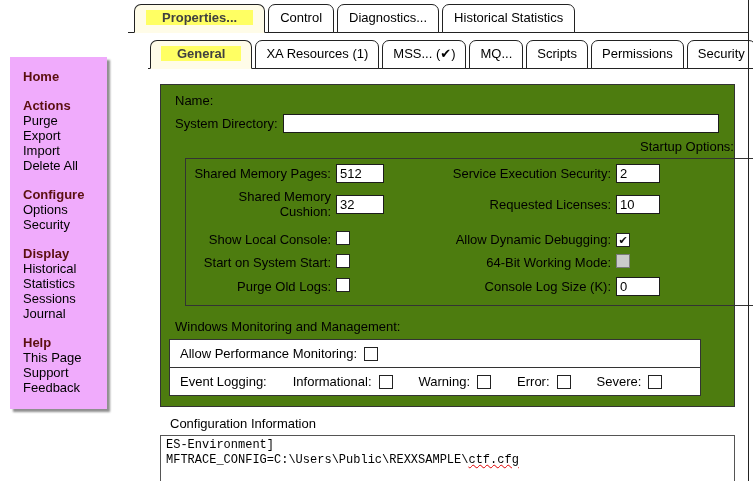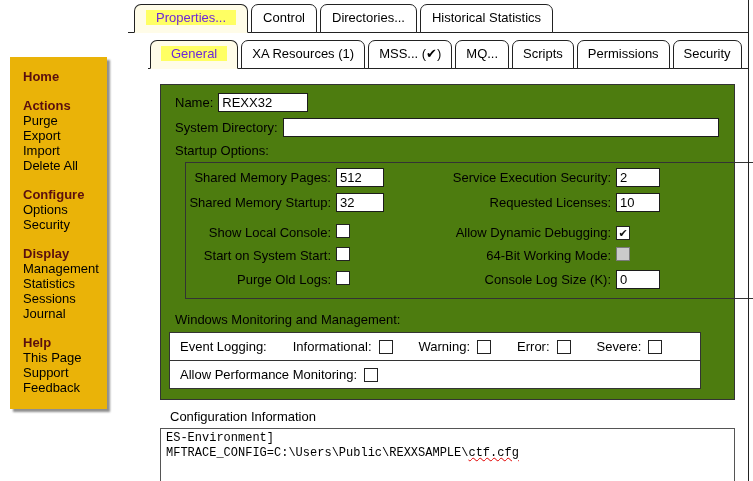--- a/index.html
+++ b/index.html
@@ -6,58 +6,58 @@
   html,body { background:#fff; }
   #screen {
     position:relative; width:753px; height:481px; overflow:hidden;
     background:#fff; color:#000;
     font-family:"Liberation Sans", sans-serif; font-size:13px;
   }
 
   
   .sidebar {
     position:absolute; left:10px; top:57px; width:97px;
-    background:#eab308; box-shadow:3px 3px 2px #8f8f8f;
+    background:#f0abfc; box-shadow:3px 3px 2px #8f8f8f;
     padding:12px 6px 14px 13px;
   }
   .side-section + .side-section { margin-top:14px; }
   .side-header { font-weight:bold; color:#5a0f0f; line-height:15px; }
   .side-item { line-height:15px; cursor:pointer; }
 
   
   .tabs { position:absolute; display:flex; gap:3px; z-index:2; }
   #tabs-row1 { left:134px; top:4px; }
   #tabs-row2 { left:150px; top:40px; }
   .tab {
     border:1px solid #222; border-radius:7px 7px 0 0; background:#fff;
     padding:5px 11px 6px; line-height:16px; white-space:nowrap; cursor:pointer;
   }
   #tabs-row2 .tab { padding:5px 10px 6px; }
   .tab.active { background:#fffce8; border-bottom-color:#fffce8; }
   .tab.active .tab-label {
-    background:#ffff63; color:#6d28d9; font-weight:normal; padding:0 10px;
+    background:#ffff63; color:#404040; font-weight:bold; padding:0 16px;
   }
   .tabline { position:absolute; height:1px; background:#222; z-index:1; }
   #tabline1 { left:128px; top:32px; width:620px; }
   #tabline2 { left:148px; top:68px; width:600px; }
   .frame-right { position:absolute; left:748px; top:0; width:1px; height:481px; background:#222; z-index:6; }
 
   
   .main-col { position:absolute; left:160px; top:84px; width:575px; z-index:2; }
   .form-box { border:1px solid #333; background:#4d7c0f; padding:8px 0 10px 14px; }
 
   .frow { display:flex; align-items:center; margin-bottom:6px; }
   .flabel { margin-right:5px; }
   input.txt {
     border:1px solid #1c1c1c; background:#fff; height:19px; padding:1px 3px;
     font-family:"Liberation Sans", sans-serif; font-size:13px;
   }
   .w90{width:90px} .w436{width:436px} .w48{width:48px} .w44{width:44px}
 
-  .startup-title { margin:6px 0 4px; }
+  .startup-title { margin:6px 0 4px;text-align:right; }
   .group-box { border:1px solid #333; margin-left:10px; width:615px; padding:5px 0 9px; }
   .ggrid {
     display:grid; grid-template-columns:150px 95px 185px 100px;
     align-items:center; row-gap:6px;
   }
   .ggrid.second { margin-top:12px; }
   .glabel { text-align:right; padding-right:5px; }
 
   .cb {
     display:inline-flex; width:14px; height:14px; border:1px solid #222;
@@ -98,75 +98,74 @@
       <div class="side-item">Import</div>
       <div class="side-item">Delete All</div>
     </div>
     <div class="side-section">
       <div class="side-header">Configure</div>
       <div class="side-item">Options</div>
       <div class="side-item">Security</div>
     </div>
     <div class="side-section">
       <div class="side-header">Display</div>
-      <div class="side-item">Management</div>
+      <div class="side-item">Historical</div>
       <div class="side-item">Statistics</div>
       <div class="side-item">Sessions</div>
       <div class="side-item">Journal</div>
     </div>
     <div class="side-section">
       <div class="side-header">Help</div>
       <div class="side-item">This Page</div>
       <div class="side-item">Support</div>
       <div class="side-item">Feedback</div>
     </div>
   </div>
 
   <div class="tabs" id="tabs-row1">
     <div class="tab active"><span class="tab-label">Properties...</span></div>
     <div class="tab"><span class="tab-label">Control</span></div>
-    <div class="tab"><span class="tab-label">Directories...</span></div>
+    <div class="tab"><span class="tab-label">Diagnostics...</span></div>
     <div class="tab"><span class="tab-label">Historical Statistics</span></div>
   </div>
   <div class="tabline" id="tabline1"></div>
 
   <div class="tabs" id="tabs-row2">
     <div class="tab active"><span class="tab-label">General</span></div>
     <div class="tab"><span class="tab-label">XA Resources (1)</span></div>
     <div class="tab"><span class="tab-label">MSS... (✔)</span></div>
     <div class="tab"><span class="tab-label">MQ...</span></div>
     <div class="tab"><span class="tab-label">Scripts</span></div>
     <div class="tab"><span class="tab-label">Permissions</span></div>
     <div class="tab"><span class="tab-label">Security</span></div>
   </div>
   <div class="tabline" id="tabline2"></div>
 
   <div class="main-col">
     <div class="form-box">
 
       <div class="frow">
         <span class="flabel">Name:</span>
-        <input class="txt w90" value="REXX32" style="">
       </div>
 
       <div class="frow">
         <span class="flabel">System Directory:</span>
         <input class="txt w436" value="" style="">
       </div>
 
       <div class="startup-title">Startup Options:</div>
 
       <div class="group-box">
         <div class="ggrid">
           <span class="glabel">Shared Memory Pages:</span>
           <span><input class="txt w48" value="512" style=""></span>
           <span class="glabel">Service Execution Security:</span>
           <span><input class="txt w44" value="2" style=""></span>
 
-          <span class="glabel">Shared Memory Startup:</span>
+          <span class="glabel">Shared Memory Cushion:</span>
           <span><input class="txt w48" value="32" style=""></span>
           <span class="glabel">Requested Licenses:</span>
           <span><input class="txt w44" value="10" style=""></span>
         </div>
 
         <div class="ggrid second">
           <span class="glabel">Show Local Console:</span>
           <span><span class="cb"></span></span>
           <span class="glabel">Allow Dynamic Debugging:</span>
           <span><span class="cb">✔</span></span>
@@ -180,41 +179,41 @@
           <span><span class="cb"></span></span>
           <span class="glabel">Console Log Size (K):</span>
           <span><input class="txt w44" value="0" style=""></span>
         </div>
       </div>
 
       <div class="mon-title">Windows Monitoring and Management:</div>
 
       <div class="mon-box">
         <div class="mon-row">
-          <span>Event Logging:</span>
-          <span class="level">
-            <span>Informational:</span>
-            <span class="cb"></span>
-          </span>
-          <span class="level">
-            <span>Warning:</span>
-            <span class="cb"></span>
-          </span>
-          <span class="level">
-            <span>Error:</span>
-            <span class="cb"></span>
-          </span>
-          <span class="level">
-            <span>Severe:</span>
-            <span class="cb"></span>
-          </span>
-        </div>
-        <div class="mon-row">
           <span>Allow Performance Monitoring:</span>
           <span class="cb"></span>
+        </div>
+        <div class="mon-row">
+          <span>Event Logging:</span>
+          <span class="level">
+            <span>Informational:</span>
+            <span class="cb"></span>
+          </span>
+          <span class="level">
+            <span>Warning:</span>
+            <span class="cb"></span>
+          </span>
+          <span class="level">
+            <span>Error:</span>
+            <span class="cb"></span>
+          </span>
+          <span class="level">
+            <span>Severe:</span>
+            <span class="cb"></span>
+          </span>
         </div>
       </div>
 
     </div>
 
     <div class="config-label">Configuration Information</div>
     <div class="config-box"><span>ES-Environment]</span>
 <span>MFTRACE_CONFIG=C:\Users\Public\REXXSAMPLE\</span><span class="misspell">ctf.cfg</span></div>
   </div>
 

